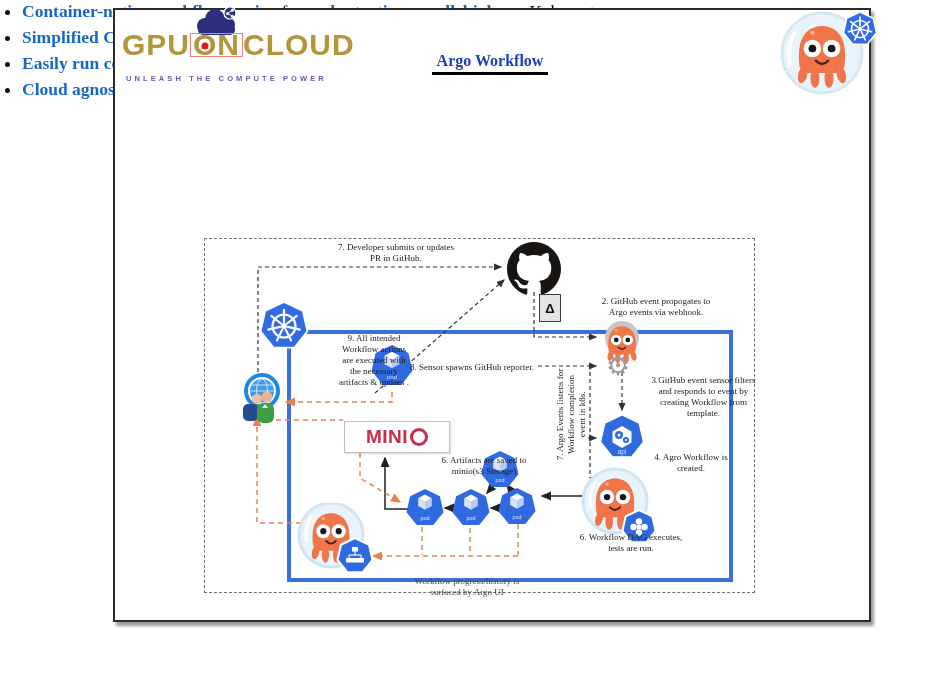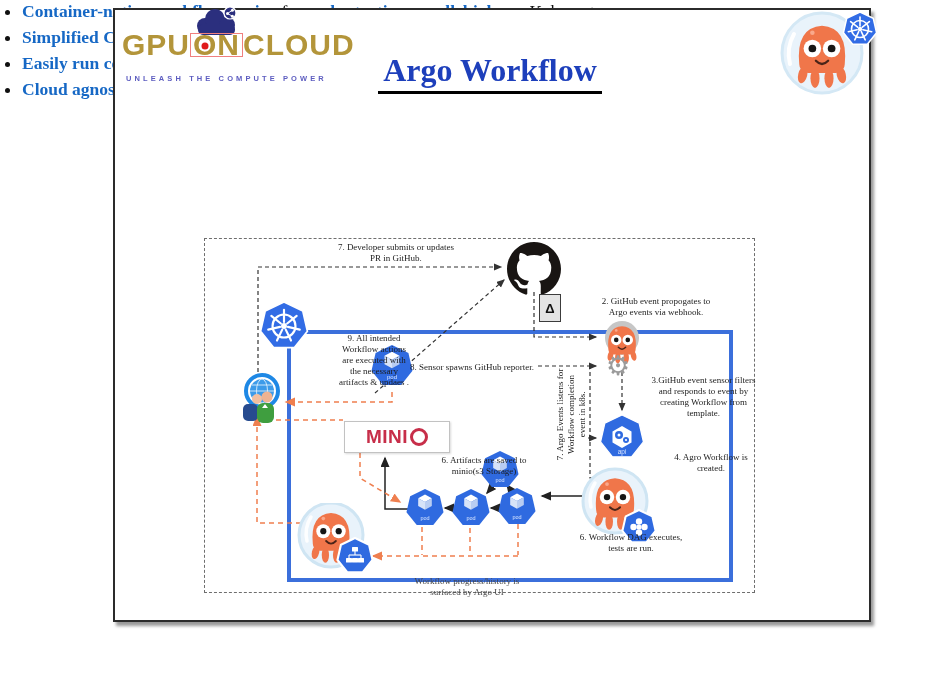--- a/index.html
+++ b/index.html
@@ -7,21 +7,21 @@
   .abs{position:absolute;}
   #slide{left:113px;top:8px;width:754px;height:610px;border:2px solid #2b2b2b;background:#fff;box-shadow:3px 4px 3px rgba(0,0,0,.4);}
   
   #brand{left:122px;top:28px;font-family:"Liberation Sans",sans-serif;font-weight:bold;font-size:30px;letter-spacing:1px;color:var(--gold);white-space:nowrap;}
   #brand .onbox{display:inline-block;border:1.5px solid #f07f7f;padding:0 2px;line-height:22px;}
   #brand .logo-o{position:relative;display:inline-block;}
   #brand .logo-o::after{content:'';position:absolute;width:7px;height:7px;background:#e01b1b;border-radius:50%;left:50%;top:54%;transform:translate(-50%,-50%);}
   #tagline{left:126px;top:74px;font-family:"Liberation Sans",sans-serif;font-size:7.5px;font-weight:bold;letter-spacing:3.1px;color:var(--tagline);white-space:nowrap;}
   
   #titlewrap{left:330px;top:52px;width:320px;text-align:center;}
-  #titlewrap span{display:inline-block;font-size:32px;font-weight:bold;color:var(--titleblue);border-bottom:3px solid #000;padding:0 5px 2px;}
+  #titlewrap span{display:inline-block;font-size:16px;font-weight:bold;color:var(--titleblue);border-bottom:3px solid #000;padding:0 5px 2px;}
   
   #bullets{left:182px;top:88px;width:614px;margin:0;padding-left:22px;font-size:17.5px;line-height:1.32;color:#101010;}
   #bullets li{margin-bottom:3px;}
   .acc{color:var(--accent);font-weight:bold;}
   
   #diagbox{left:204px;top:238px;width:549px;height:353px;border:1.6px dashed #6e6e6e;background:#fff;}
   #cluster{left:287px;top:330px;width:438px;height:244px;border:4px solid var(--cluster);}
   #lines{left:204px;top:238px;width:551px;height:355px;}
   .note{position:absolute;font-size:9px;line-height:1.22;color:#1d1d1d;text-align:center;white-space:pre-line;}
   .rot{transform:rotate(-90deg);}
@@ -275,21 +275,21 @@
 </svg>
 
 <div class="note" style="left:296px;top:242px;width:200px">7. Developer submits or updates
 PR in GitHub.</div>
 <div class="note" style="left:556px;top:296px;width:200px">2. GitHub event propogates to
 Argo events via webhook.</div>
 <div class="note" style="left:636px;top:375px;width:135px">3.GitHub event sensor filters
 and responds to event by
 creating Workflow from
 template.</div>
-<div class="note" style="left:656px;top:452px;width:110px">4. Agro Workflow is
+<div class="note" style="left:636px;top:452px;width:110px">4. Agro Workflow is
 created.</div>
 <div class="note" style="left:556px;top:532px;width:150px">6. Workflow DAG executes,
 tests are run.</div>
 <div class="note" style="left:424px;top:455px;width:120px">6. Artifacts are saved to
 minio(s3 Storage)</div>
 <div class="note rot" style="left:511px;top:398px;width:120px">7. Argo Events listens for
 Workflow completion
 event in k8s.</div>
 <div class="note" style="left:410px;top:362px;white-space:nowrap">8. Sensor spawns GitHub reporter.</div>
 <div class="note" style="left:300px;top:333px;width:148px">9. All intended

